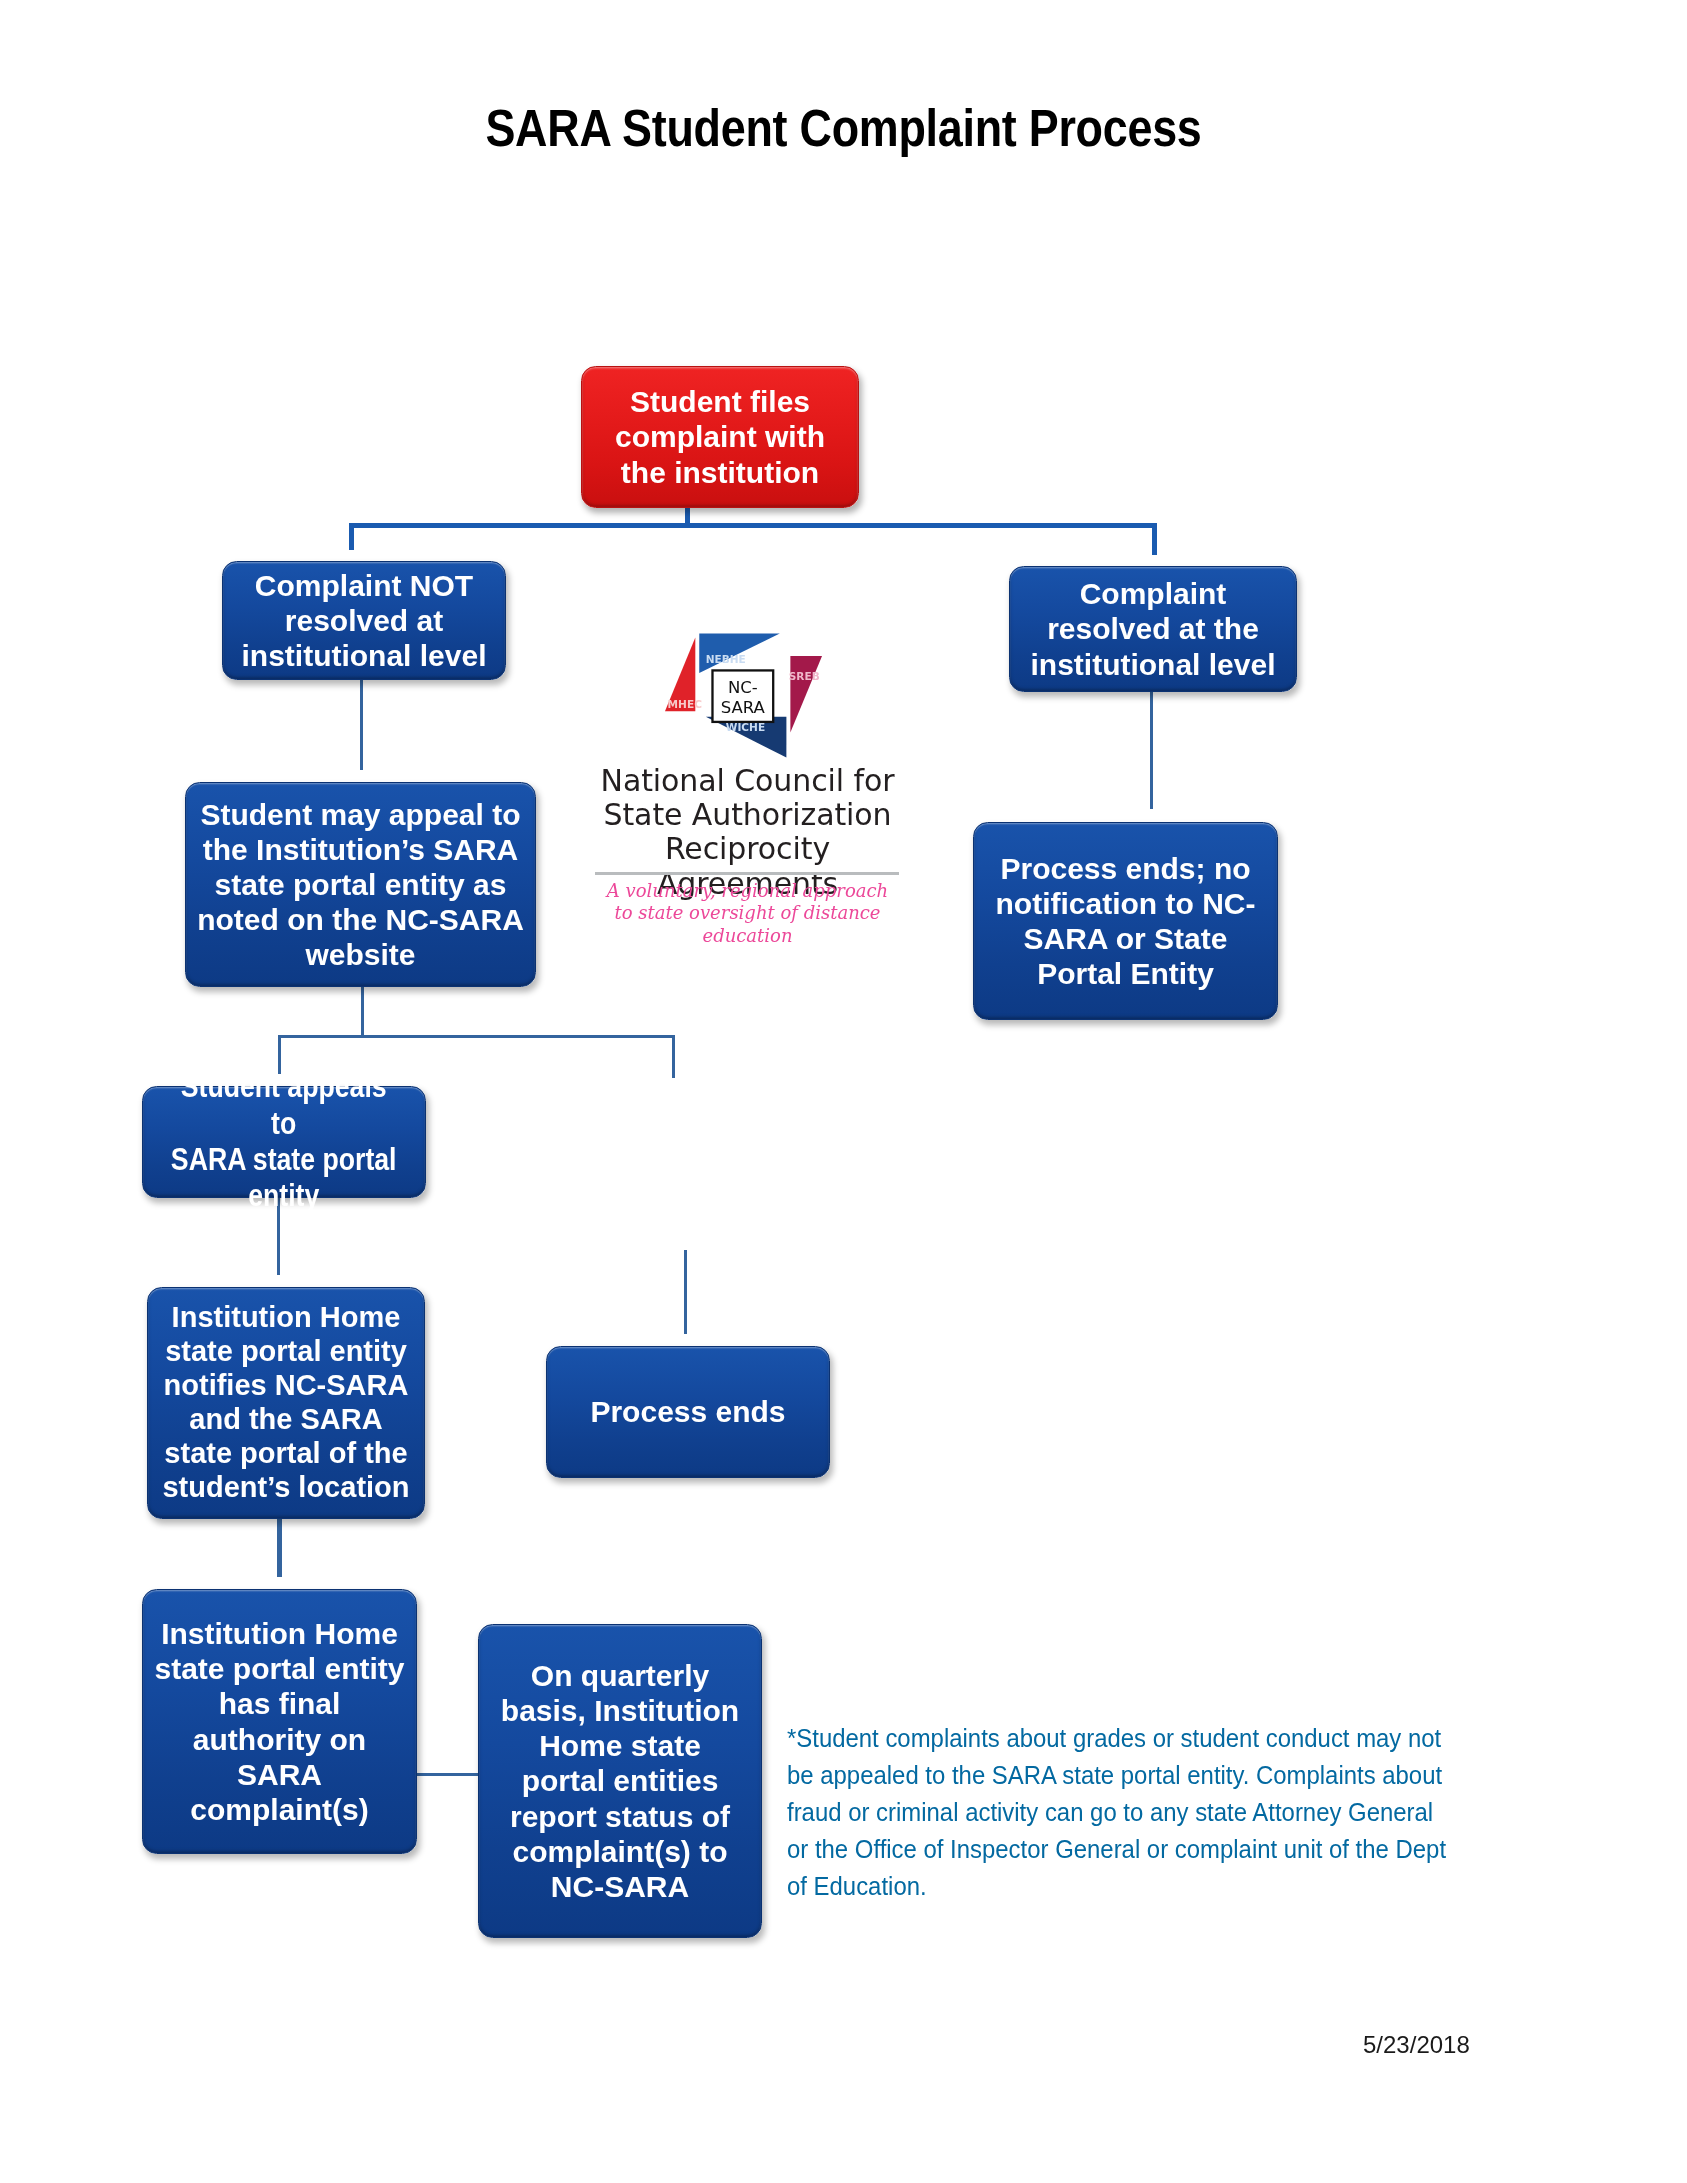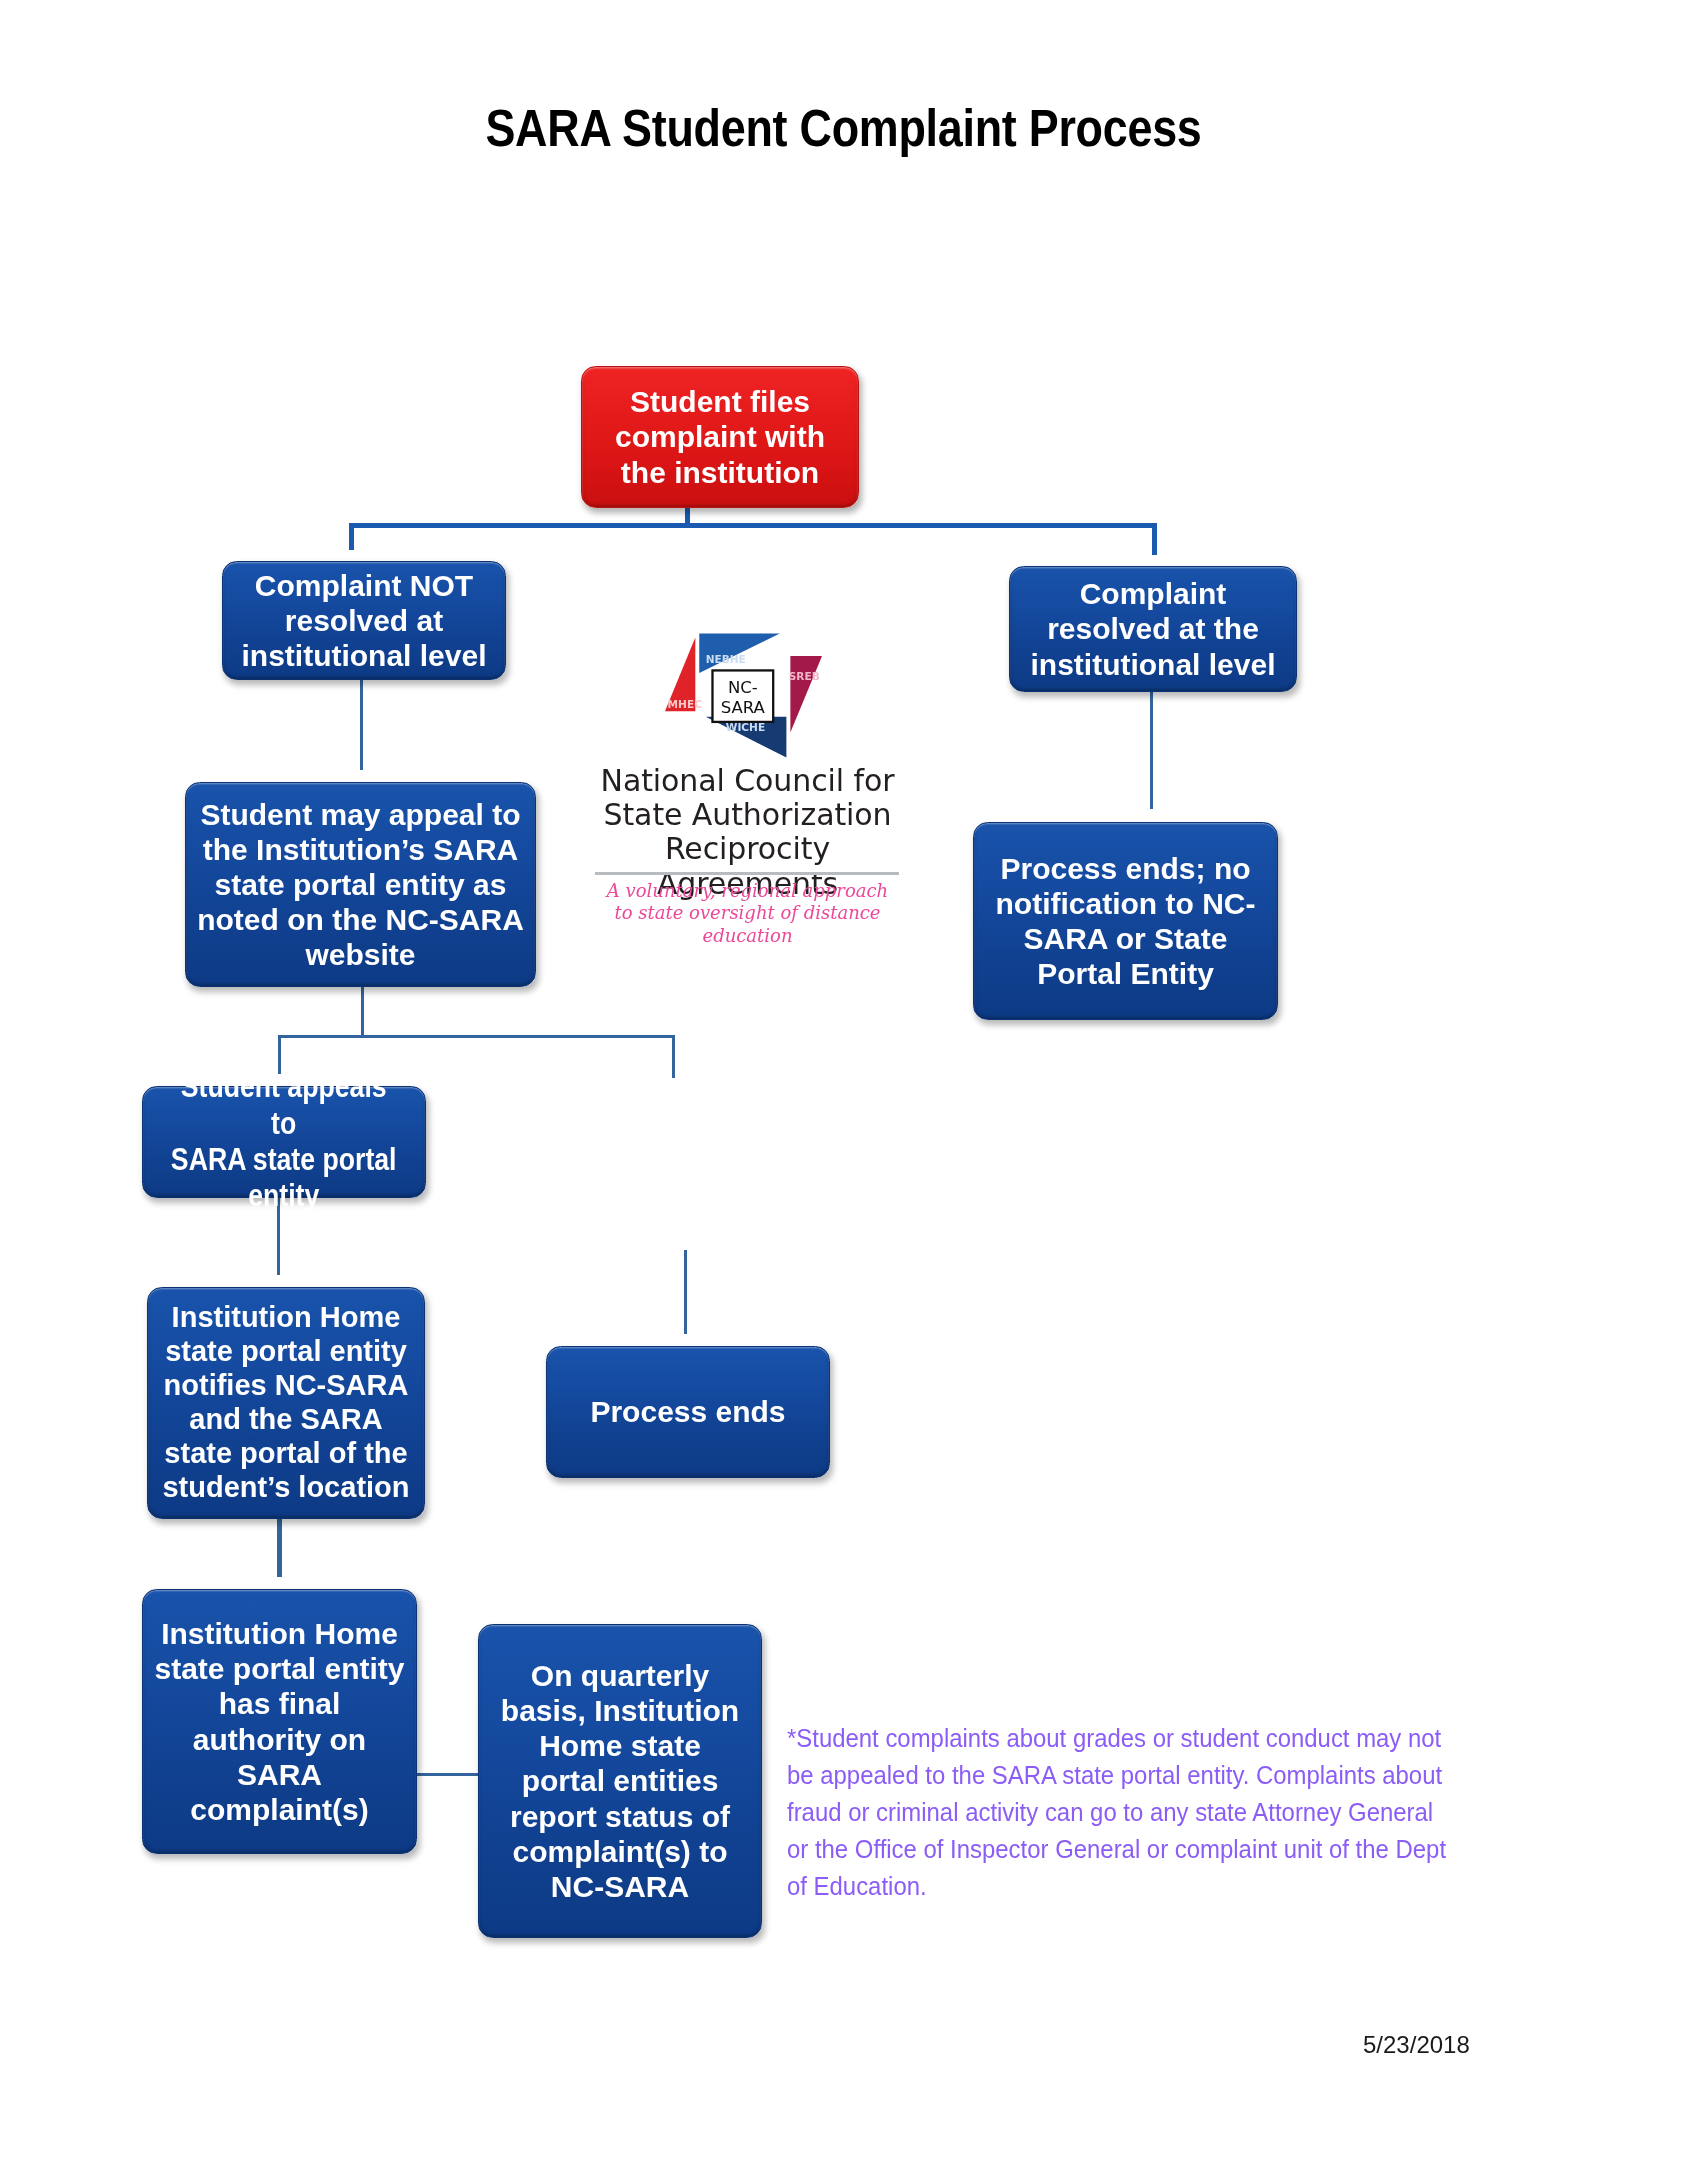--- a/index.html
+++ b/index.html
@@ -96,21 +96,21 @@
     color:#ec4899;
   }
 
   
   #footnote{
     position:absolute;
     left:787px;top:1720px;width:787px;
     font-family:"Liberation Sans", sans-serif;
     font-size:26px;
     line-height:1.42;
-    color:#8b5cf6;
+    color:#0369a1;
   }
   #footnote .line{display:block;transform:scaleX(0.92);transform-origin:left center;}
 
   
   #doc-date{
     position:absolute;
     left:1363px;top:2031px;
     font-family:"Liberation Sans", sans-serif;
     font-size:24px;
     color:#1a1a1a;

